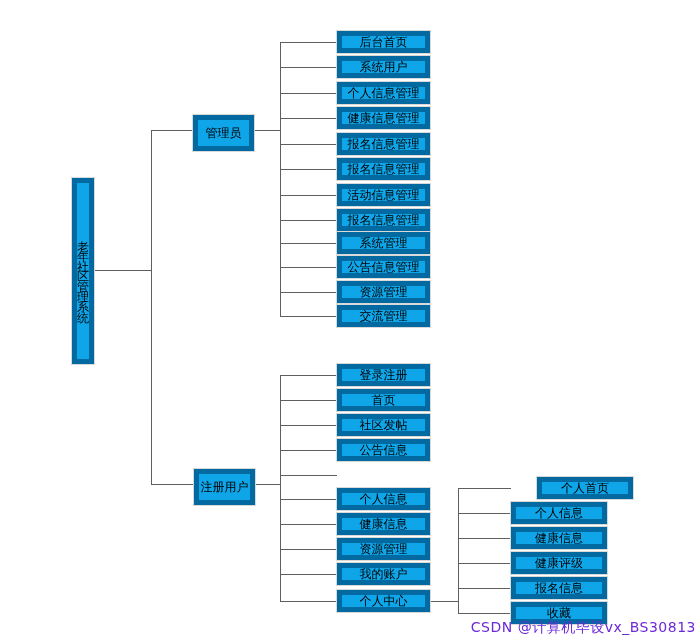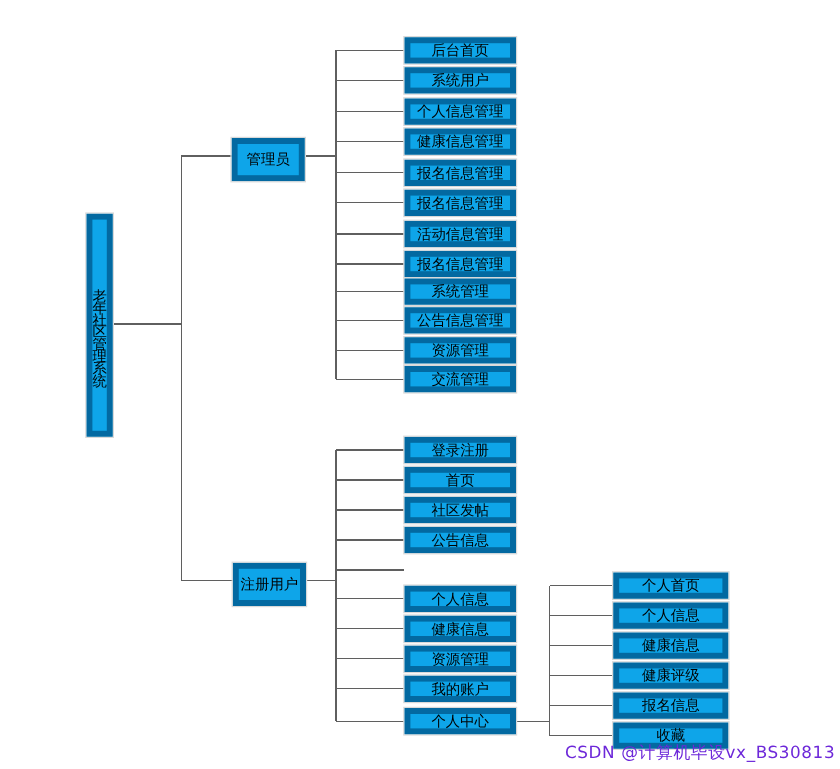--- a/index.html
+++ b/index.html
@@ -67,21 +67,21 @@
   <div class="node leaf" style="left:337px;top:364px">登录注册</div>
   <div class="node leaf" style="left:337px;top:389px">首页</div>
   <div class="node leaf" style="left:337px;top:414px">社区发帖</div>
   <div class="node leaf" style="left:337px;top:439px">公告信息</div>
   <div class="node leaf" style="left:337px;top:488px">个人信息</div>
   <div class="node leaf" style="left:337px;top:513px">健康信息</div>
   <div class="node leaf" style="left:337px;top:538px">资源管理</div>
   <div class="node leaf" style="left:337px;top:563px">我的账户</div>
   <div class="node leaf" style="left:337px;top:590px">个人中心</div>
 
-  <div class="node leaf-r" style="left:511px;top:477px">个人首页</div>
+  <div class="node leaf-r" style="left:537px;top:477px">个人首页</div>
   <div class="node leaf-r" style="left:511px;top:502px">个人信息</div>
   <div class="node leaf-r" style="left:511px;top:527px">健康信息</div>
   <div class="node leaf-r" style="left:511px;top:552px">健康评级</div>
   <div class="node leaf-r" style="left:511px;top:577px">报名信息</div>
   <div class="node leaf-r" style="left:511px;top:602px">收藏</div>
 
   <div class="watermark">CSDN @计算机毕设vx_BS30813</div>
 
 </div>
 

